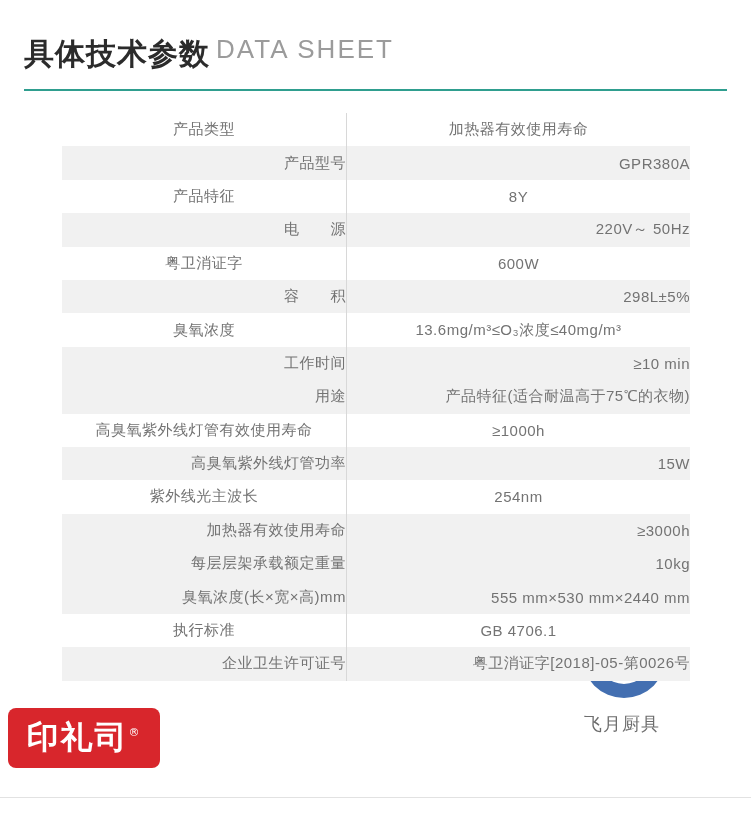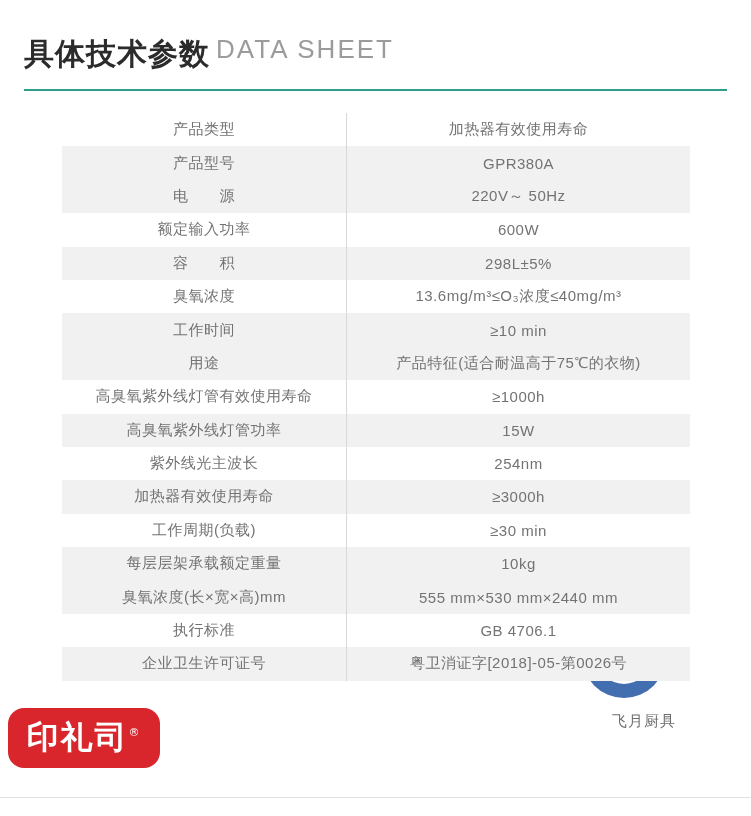--- a/index.html
+++ b/index.html
@@ -68,54 +68,55 @@
     border-right: 1px solid #d8d8d8;
     letter-spacing: 0.5px;
   }
   td.value {
     width: 343px;
     text-align: center;
     letter-spacing: 0.5px;
   }
   tr.shade td {
     background: #f1f1f1;
+    text-align: right;
   }
   tr.plain td {
     background: #ffffff;
   }
   .small {
     font-size: 13px;
   }
   
   .logo-circle {
     position: absolute;
     left: 560px;
     top: 570px;
     width: 128px;
     height: 128px;
     z-index: 1;
     pointer-events: none;
   }
   .logo-text {
     position: absolute;
-    left: 612px;
+    left: 584px;
     top: 712px;
-    font-size: 15px;
+    font-size: 18px;
     color: #6d6d6d;
     letter-spacing: 1px;
     z-index: 3;
   }
   .brand-stamp {
     position: absolute;
     left: 8px;
     top: 708px;
     width: 152px;
     height: 60px;
     background: #d8262c;
-    border-radius: 16px;
+    border-radius: 8px;
     z-index: 4;
     display: flex;
     align-items: center;
     justify-content: center;
   }
   .brand-stamp-inner {
     color: #ffffff;
     font-size: 32px;
     font-weight: bold;
     letter-spacing: 2px;
@@ -159,26 +160,30 @@
     <table class="spec">
       <tbody>
         <tr class="plain">
           <td class="label">产品类型</td>
           <td class="value">加热器有效使用寿命</td>
         </tr>
         <tr class="shade">
           <td class="label">产品型号</td>
           <td class="value">GPR380A</td>
         </tr>
+        <tr class="plain">
+          <td class="label">产品特征</td>
+          <td class="value">8Y</td>
+        </tr>
         <tr class="shade">
           <td class="label">电　　源</td>
           <td class="value">220V～ 50Hz</td>
         </tr>
         <tr class="plain">
-          <td class="label">额定输入功率</td>
+          <td class="label">粤卫消证字</td>
           <td class="value">600W</td>
         </tr>
         <tr class="shade">
           <td class="label">容　　积</td>
           <td class="value">298L±5%</td>
         </tr>
         <tr class="plain">
           <td class="label">臭氧浓度</td>
           <td class="value small">13.6mg/m³≤O₃浓度≤40mg/m³</td>
         </tr>
@@ -198,24 +203,20 @@
           <td class="label">高臭氧紫外线灯管功率</td>
           <td class="value">15W</td>
         </tr>
         <tr class="plain">
           <td class="label">紫外线光主波长</td>
           <td class="value">254nm</td>
         </tr>
         <tr class="shade">
           <td class="label">加热器有效使用寿命</td>
           <td class="value">≥3000h</td>
-        </tr>
-        <tr class="plain">
-          <td class="label">工作周期(负载)</td>
-          <td class="value">≥30 min</td>
         </tr>
         <tr class="shade">
           <td class="label">每层层架承载额定重量</td>
           <td class="value">10kg</td>
         </tr>
         <tr class="shade">
           <td class="label">臭氧浓度(长×宽×高)mm</td>
           <td class="value small">555 mm×530 mm×2440 mm</td>
         </tr>
         <tr class="plain">

